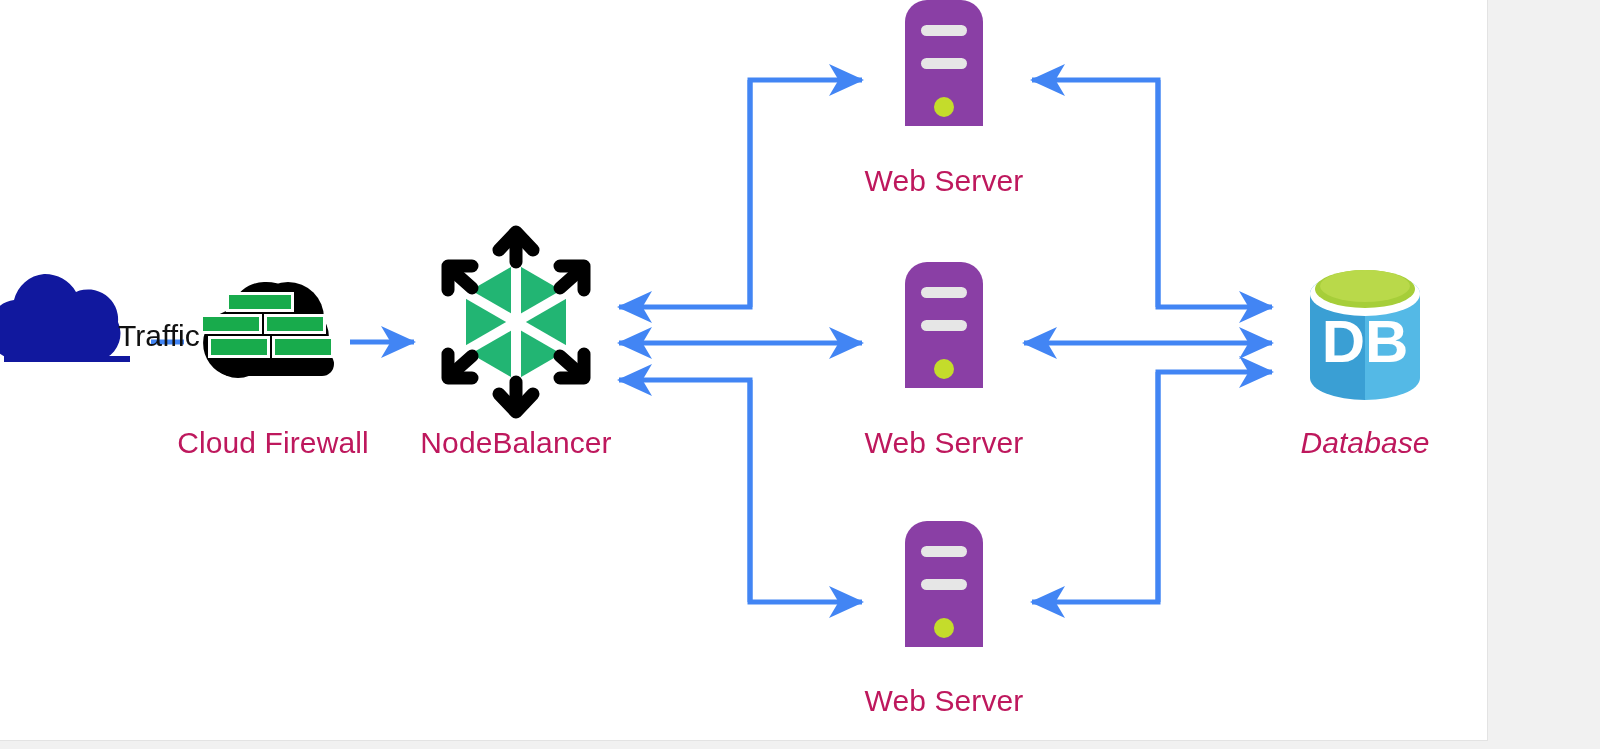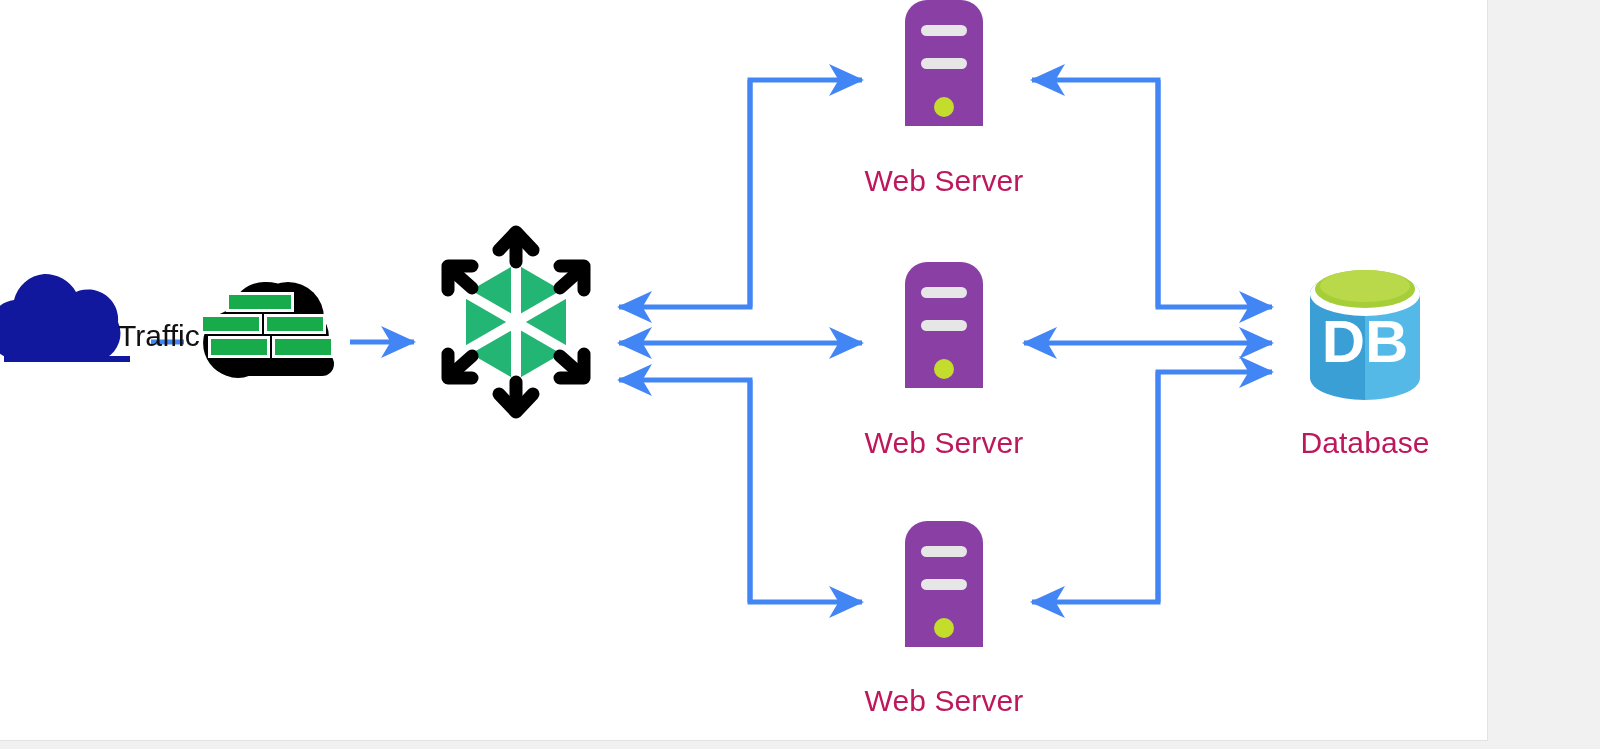--- a/index.html
+++ b/index.html
@@ -203,24 +203,26 @@
 
         <ellipse cx="55" cy="17" rx="50" ry="19" fill="#a6ce39"></ellipse>
         <ellipse cx="55" cy="14" rx="45" ry="16" fill="#b9d94a"></ellipse>
 
         <text x="55" y="90" text-anchor="middle" font-family="Liberation Sans, sans-serif" font-size="60" font-weight="bold" fill="#ffffff">DB</text>
       </g>
     </svg>
 
     <div class="traffic-label" style="left:118px; top:277px;margin-top:44px;">Traffic</div>
 
-
+    <div class="node-label" style="left:174px; top:428px; width:198px;">Cloud Firewall</div>
+
+    <div class="node-label" style="left:416px; top:428px; width:200px;">NodeBalancer</div>
 
     <div class="node-label" style="left:845px; top:166px; width:198px;">Web Server</div>
 
     <div class="node-label" style="left:845px; top:428px; width:198px;">Web Server</div>
 
     <div class="node-label" style="left:845px; top:686px; width:198px;">Web Server</div>
 
-    <div class="node-label" style="left:1292px; top:428px; width:146px;">Database</div>
+    <div class="node-label" style="left:1292px; top:428px; width:146px;font-style:italic;">Database</div>
 
   </div>
 </div>
 
 </body></html>

